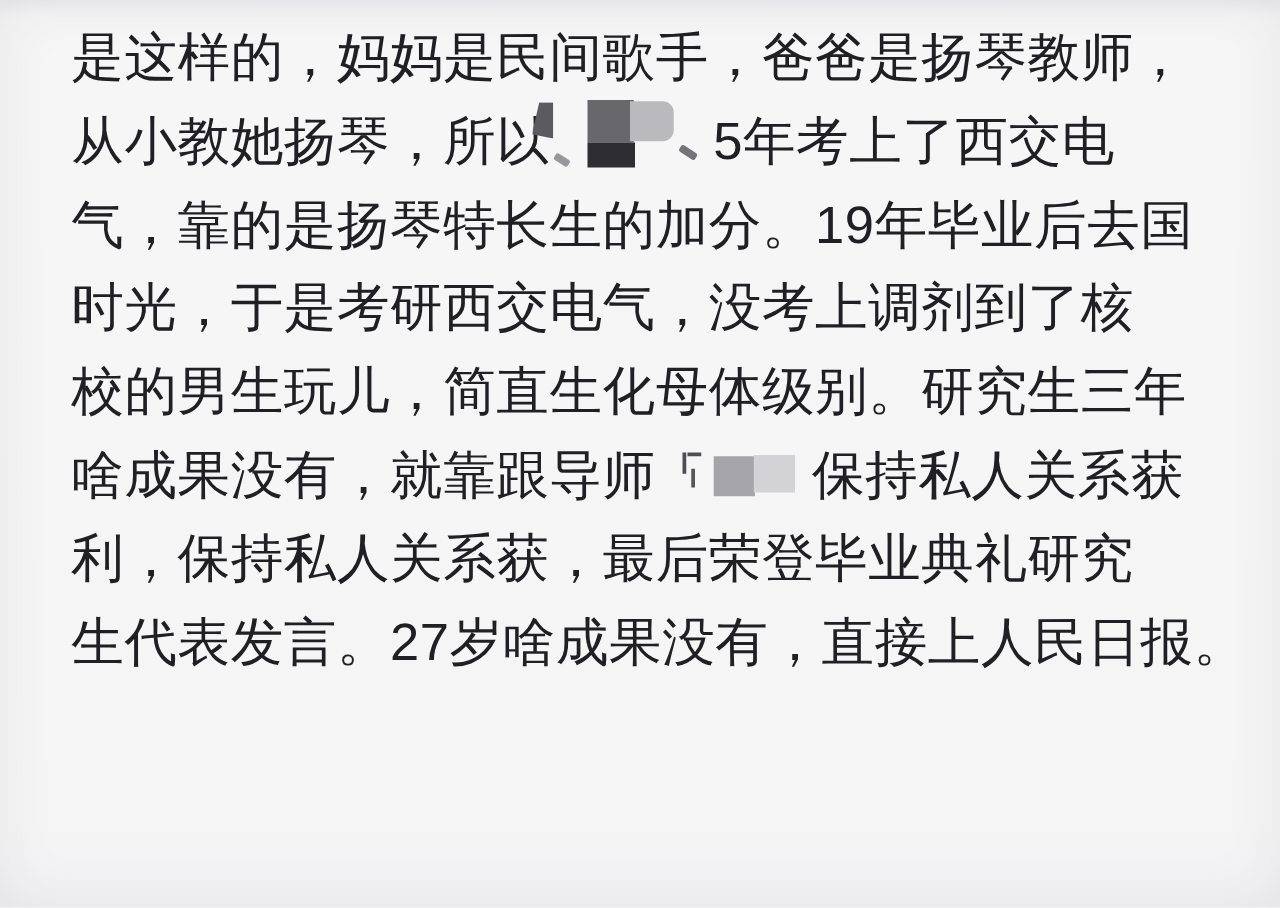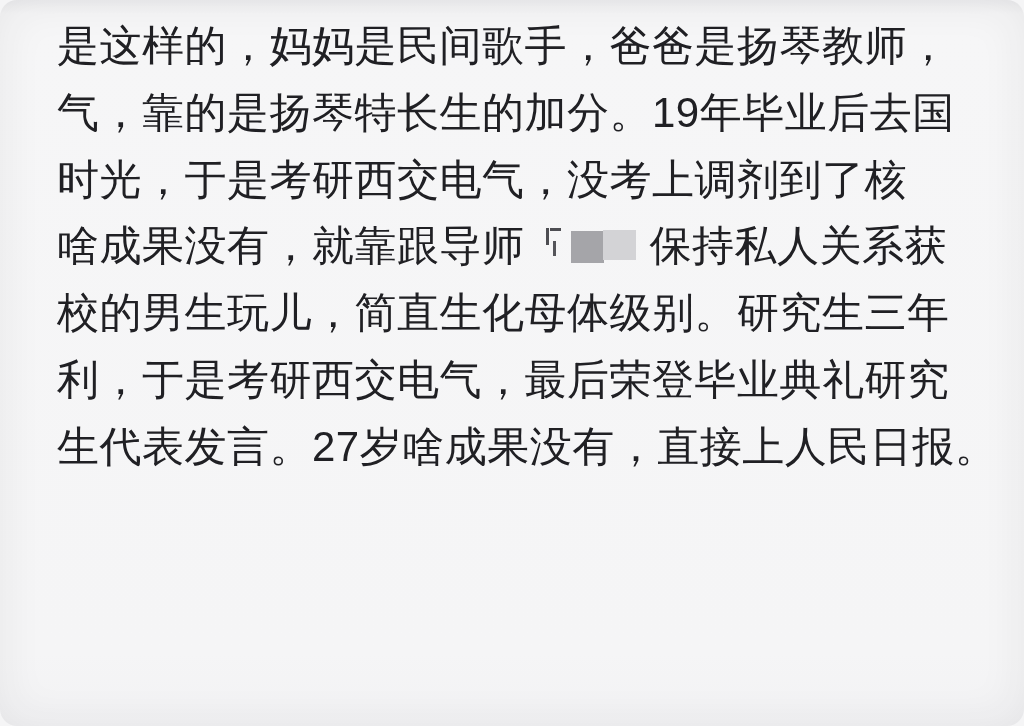--- a/index.html
+++ b/index.html
@@ -13,21 +13,20 @@
     height: 726px;
     box-sizing: border-box;
     padding: 13px 0 0 57px;
     overflow: hidden;
     background: linear-gradient(#ededef, #f6f6f7 14px, #f5f5f6 90%, #f2f2f4);
     font-family: "Liberation Sans", sans-serif;
     font-size: 42px;
     font-weight: 400;
     letter-spacing: 0.5px;
     color: #202024;
-    border-radius: 17px;
   }
   .page::after {
     content: '';
     position: absolute;
     inset: 0;
     pointer-events: none;
     box-shadow: inset 0 0 46px rgba(40,40,48,0.07);
   }
   .line {
     height: 66.8px;
@@ -80,41 +79,44 @@
 </style>
 </head>
 <body>
 
 <div class="page">
 
   <div class="line">
     <span class="seg">是这样的，妈妈是民间歌手，爸爸是扬琴教师，</span>
   </div>
 
+  <div class="line">
+    <span class="seg">从小教她扬琴，所以</span><span class="gap g2"><div class="wedge"></div><div class="tick1"></div><div class="blk-dark"></div><div class="blk-darker"></div><div class="blk-light"></div><div class="tick2"></div></span><span class="seg">5年考上了西交电</span>
+  </div>
 
   <div class="line">
     <span class="seg">气，靠的是扬琴特长生的加分。19年毕业后去国</span>
   </div>
 
 
 
   <div class="line">
     <span class="seg">时光，于是考研西交电气，没考上调剂到了核</span>
   </div>
 
 
   <div class="line">
+    <span class="seg">校的男生玩儿，简直生化母体级别。研究生三年</span>
+  </div>
+
+  <div class="line">
     <span class="seg">啥成果没有，就靠跟导师</span><span class="gap g9"><div class="f1"></div><div class="f2"></div><div class="f3"></div><div class="blk-gray"></div><div class="blk-lgray"></div></span><span class="seg">保持私人关系获</span>
   </div>
 
   <div class="line">
-    <span class="seg">校的男生玩儿，简直生化母体级别。研究生三年</span>
-  </div>
-
-  <div class="line">
-    <span class="seg">利，于是考研西交电气，最后荣登毕业典礼研究</span>
+    <span class="seg">利，保持私人关系获，最后荣登毕业典礼研究</span>
   </div>
 
   <div class="line">
     <span class="seg">生代表发言。27岁啥成果没有，直接上人民日报。</span>
   </div>
 
 </div>
 
 </body></html>

